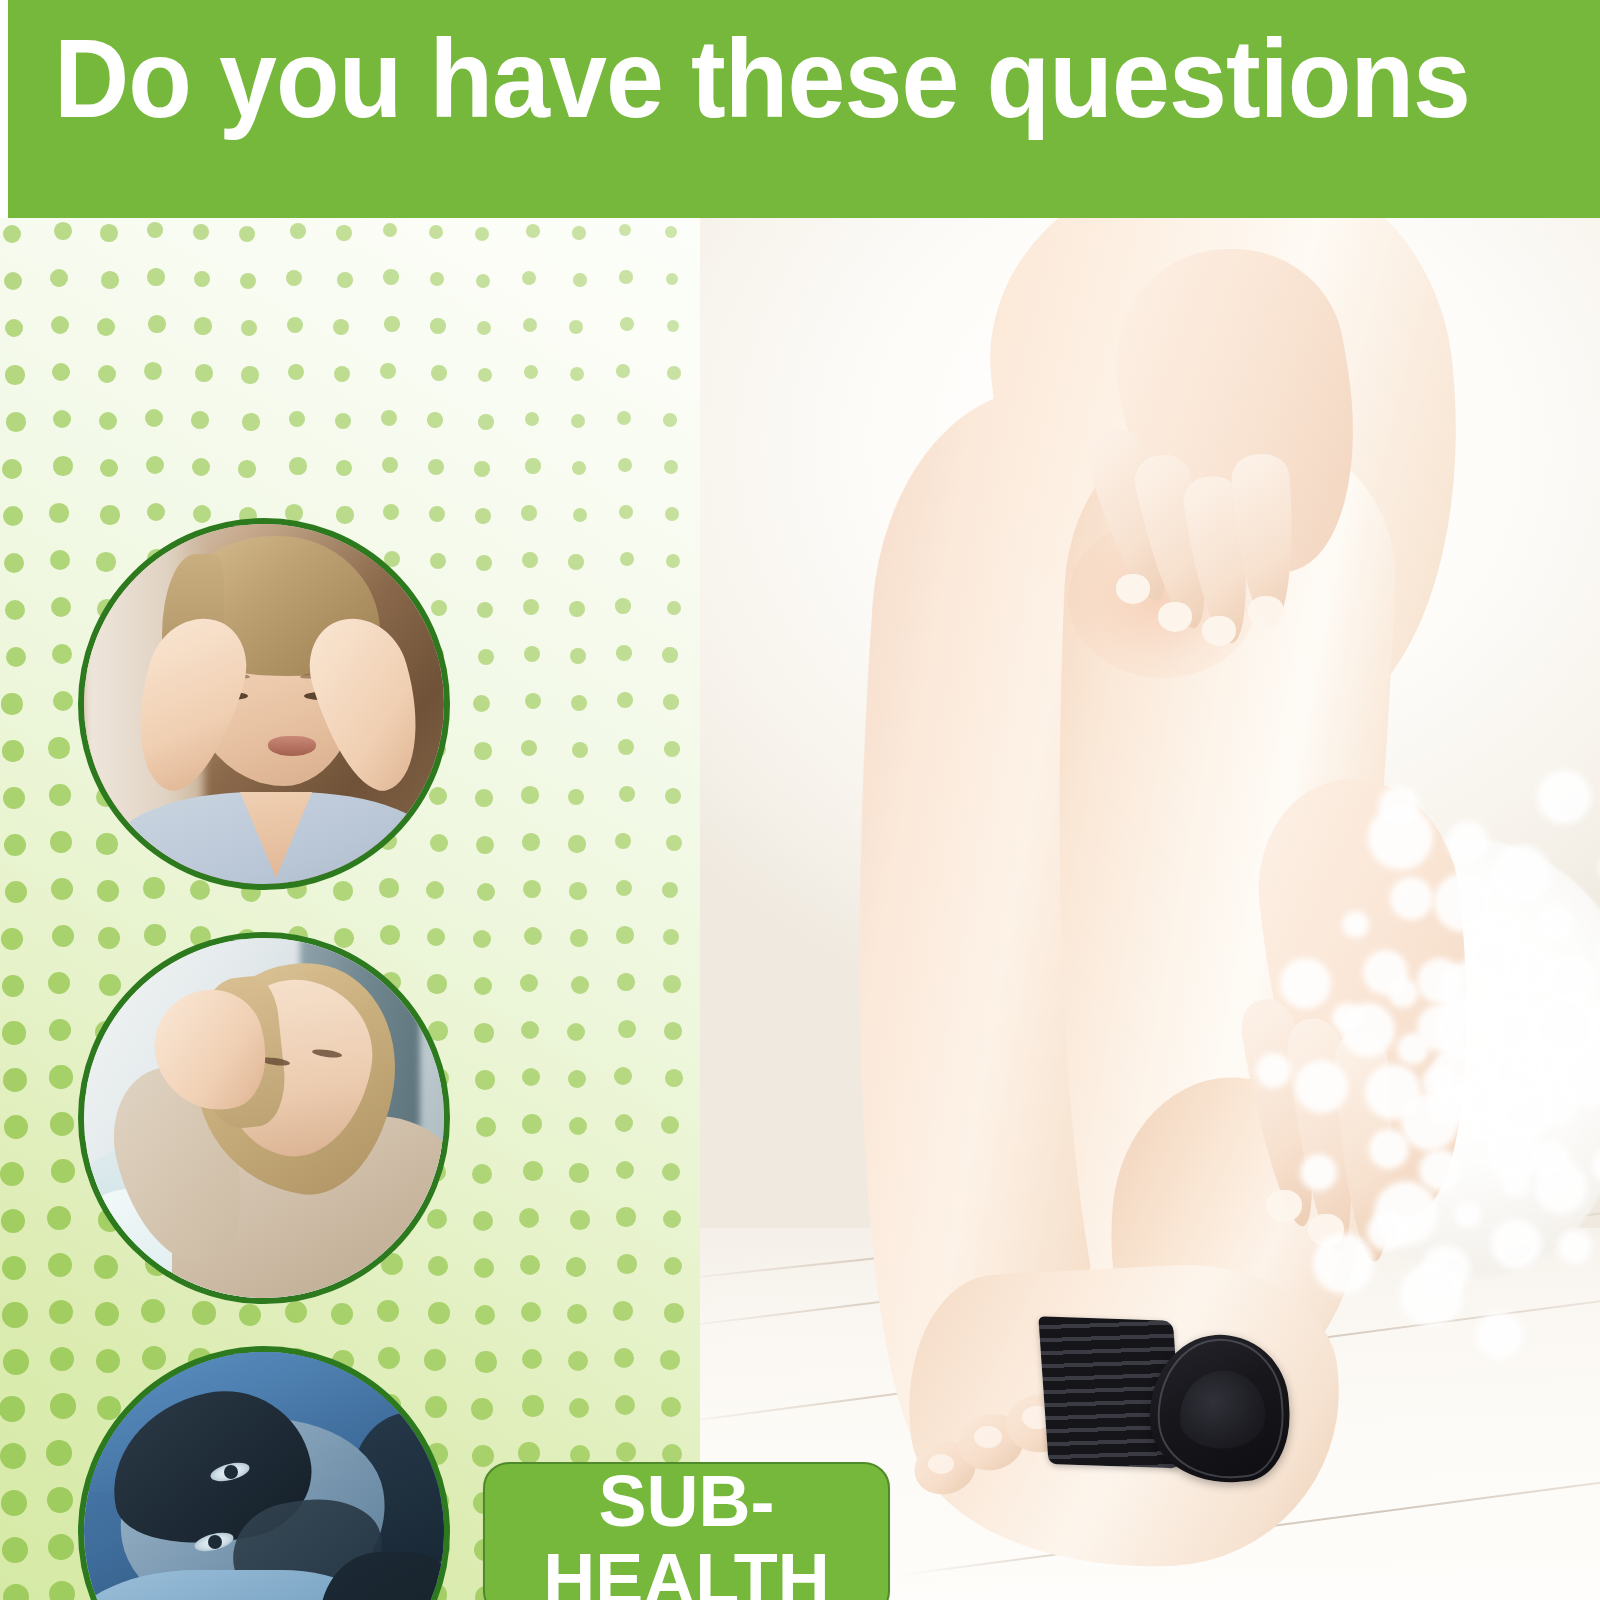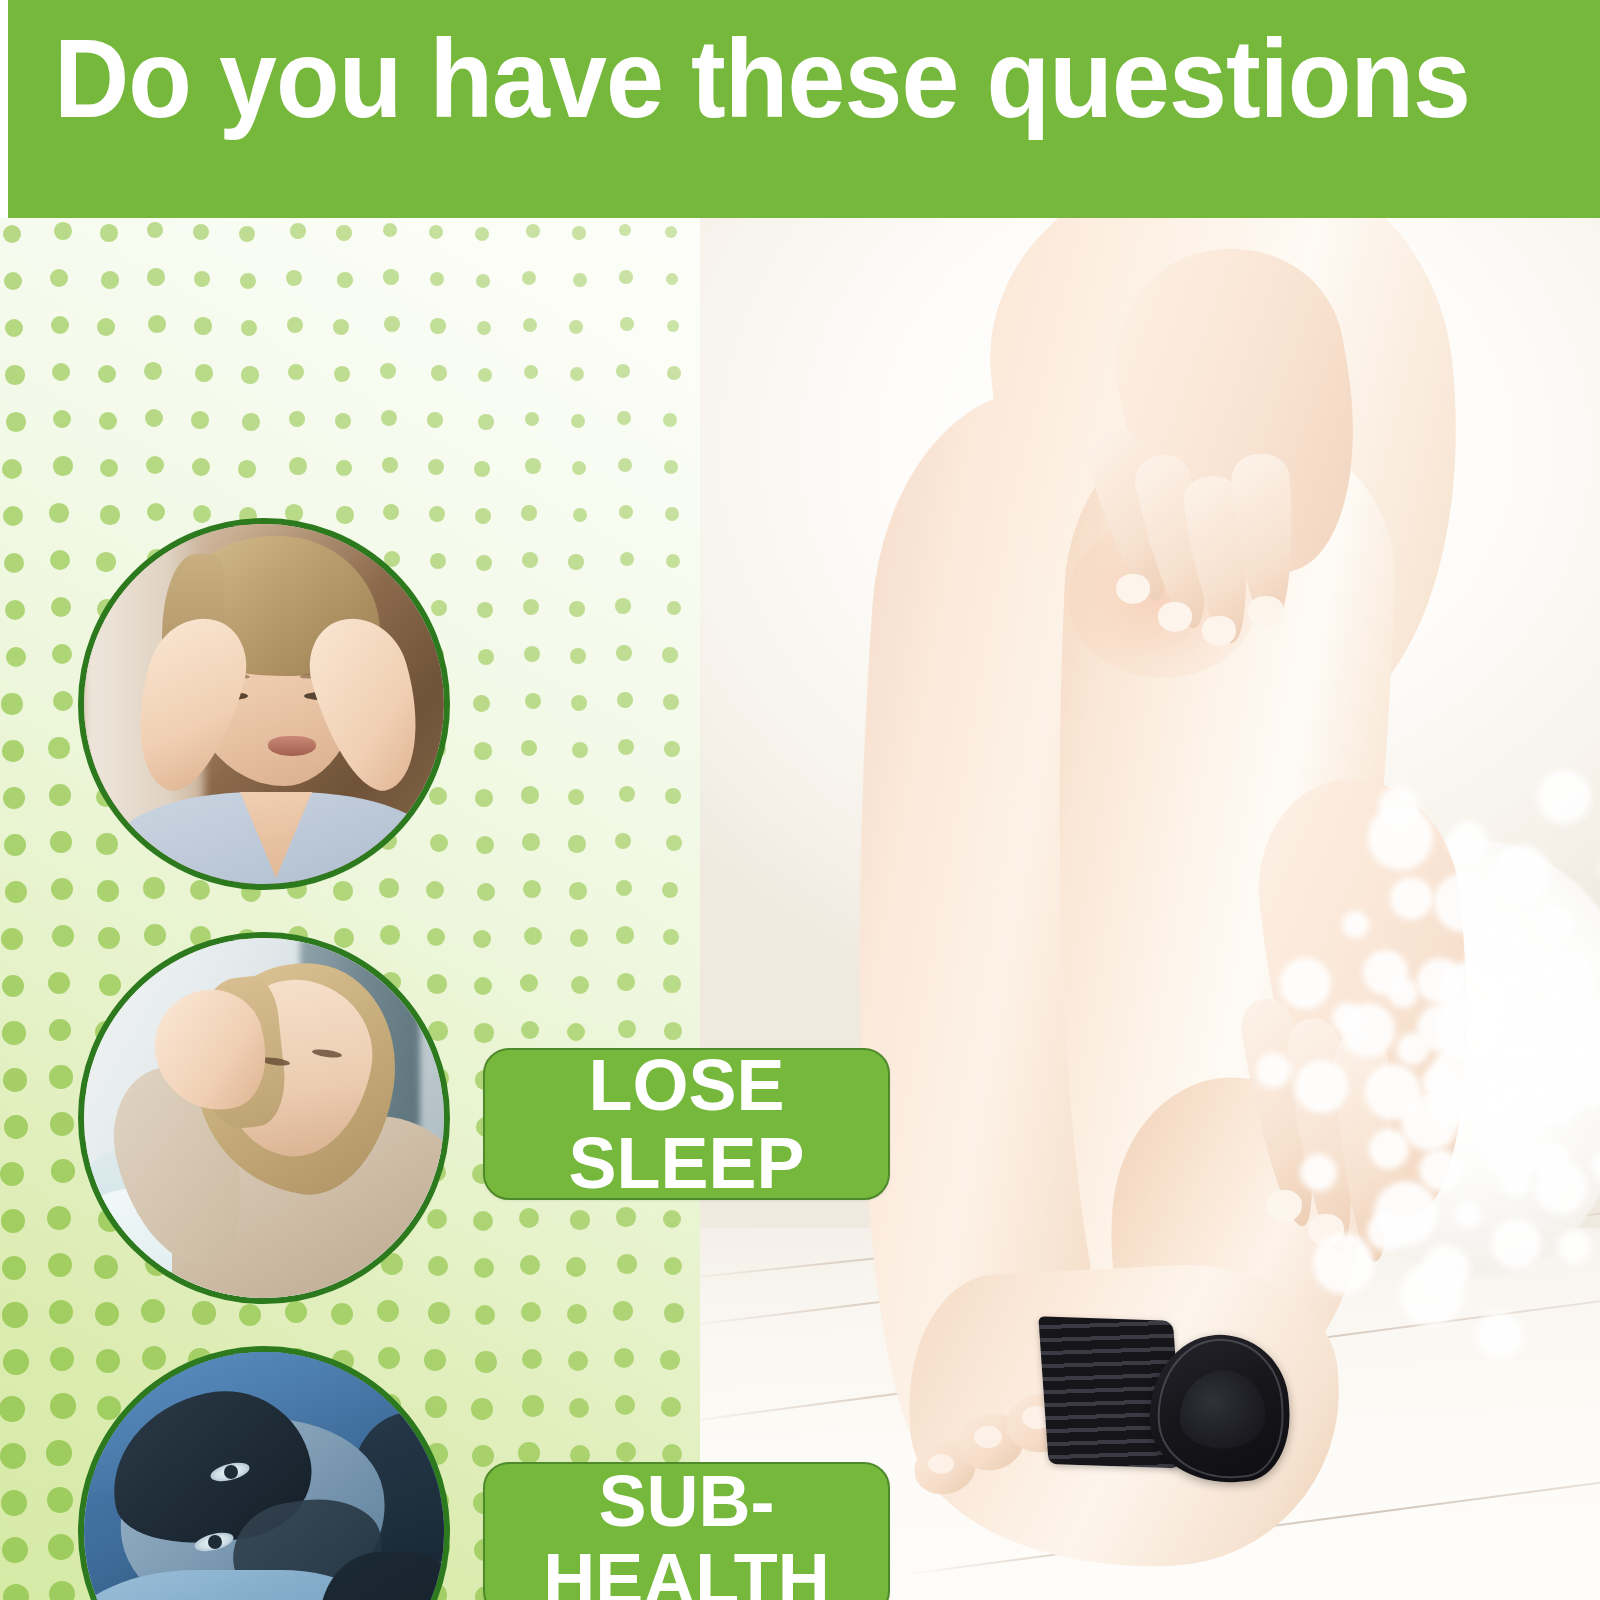--- a/index.html
+++ b/index.html
@@ -1720,24 +1720,20 @@
         <div class="p3-eye" style="left:126px;top:112px;transform:rotate(-14deg);"></div>
         <div class="p3-pupil" style="left:140px;top:113px;"></div>
         <div class="p3-eye" style="left:110px;top:182px;transform:rotate(-14deg);"></div>
         <div class="p3-pupil" style="left:124px;top:183px;"></div>
         <div class="p3-pillow"></div>
         <div class="p3-sleeve"></div>
 
       </div>
     </div>
 
-    <div class="label-badge" id="badge-sleep">
-      <span class="label-text">LOSE
-SLEEP</span>
-    </div>
     <div class="label-badge" id="badge-subhealth">
       <span class="label-text">SUB-
 HEALTH</span>
     </div>
   </div>
 
   <div id="header-banner">
     <div id="header-title">Do you have these questions</div>
   </div>
 

